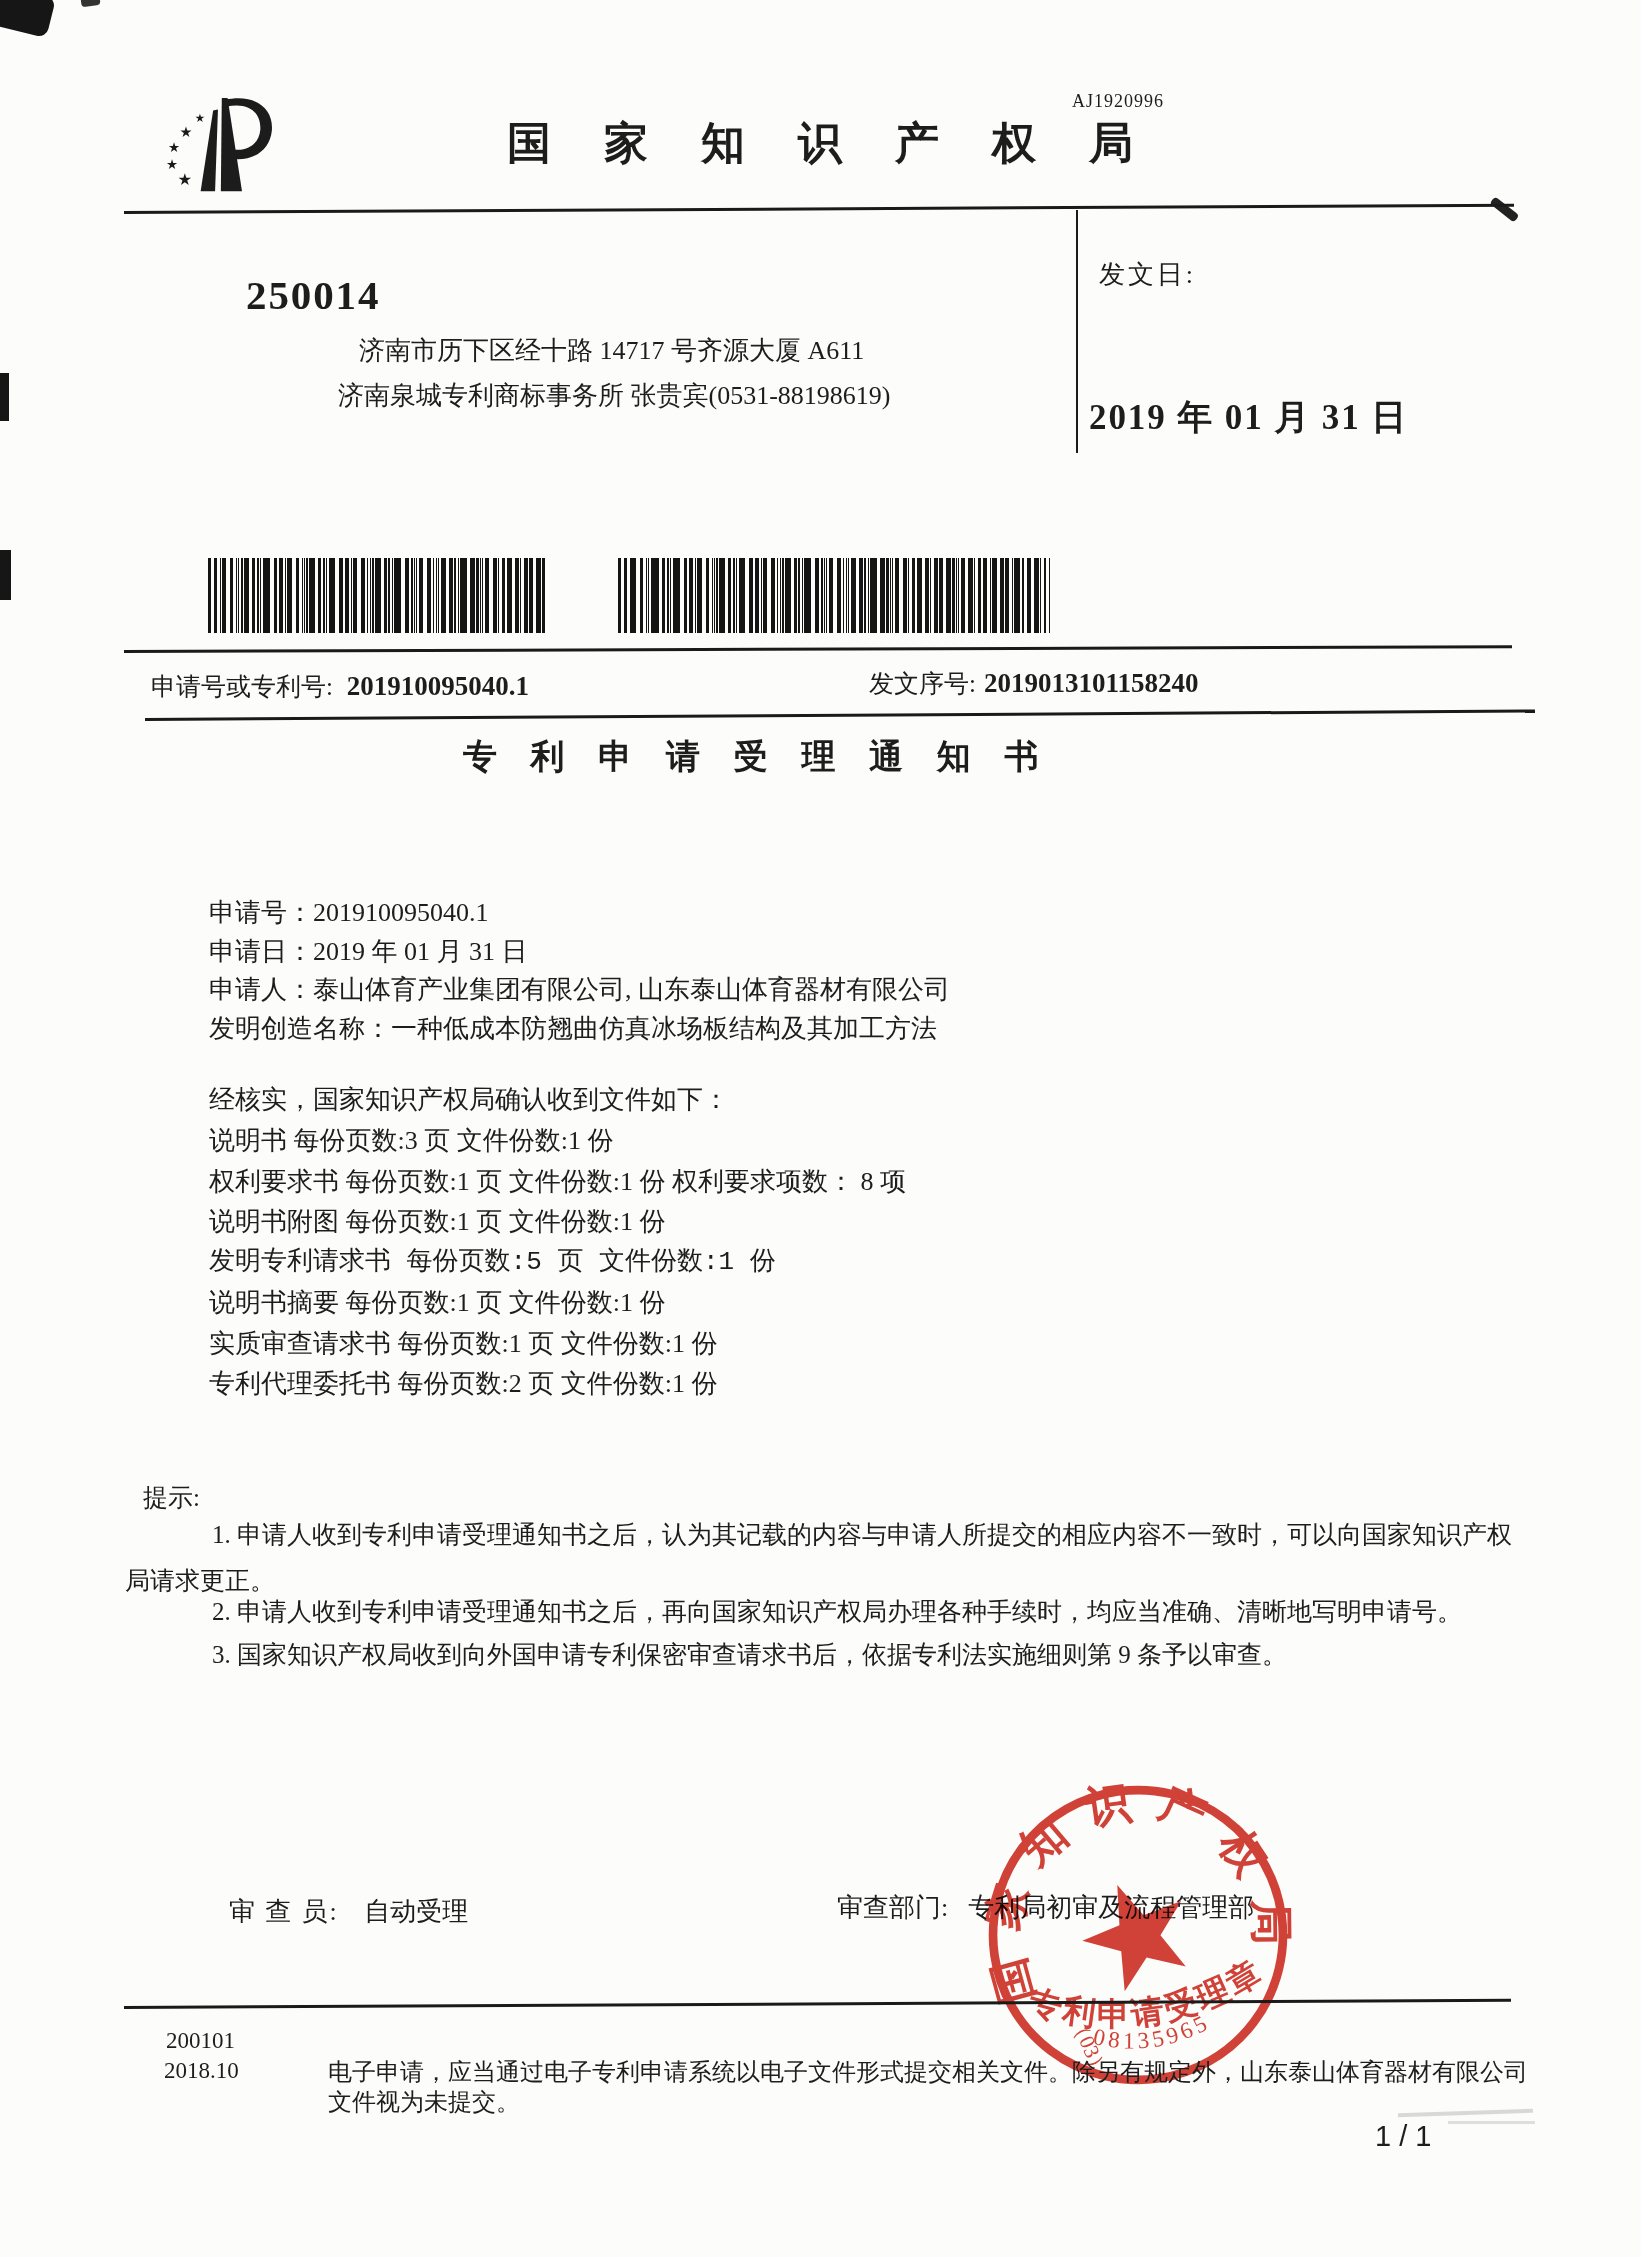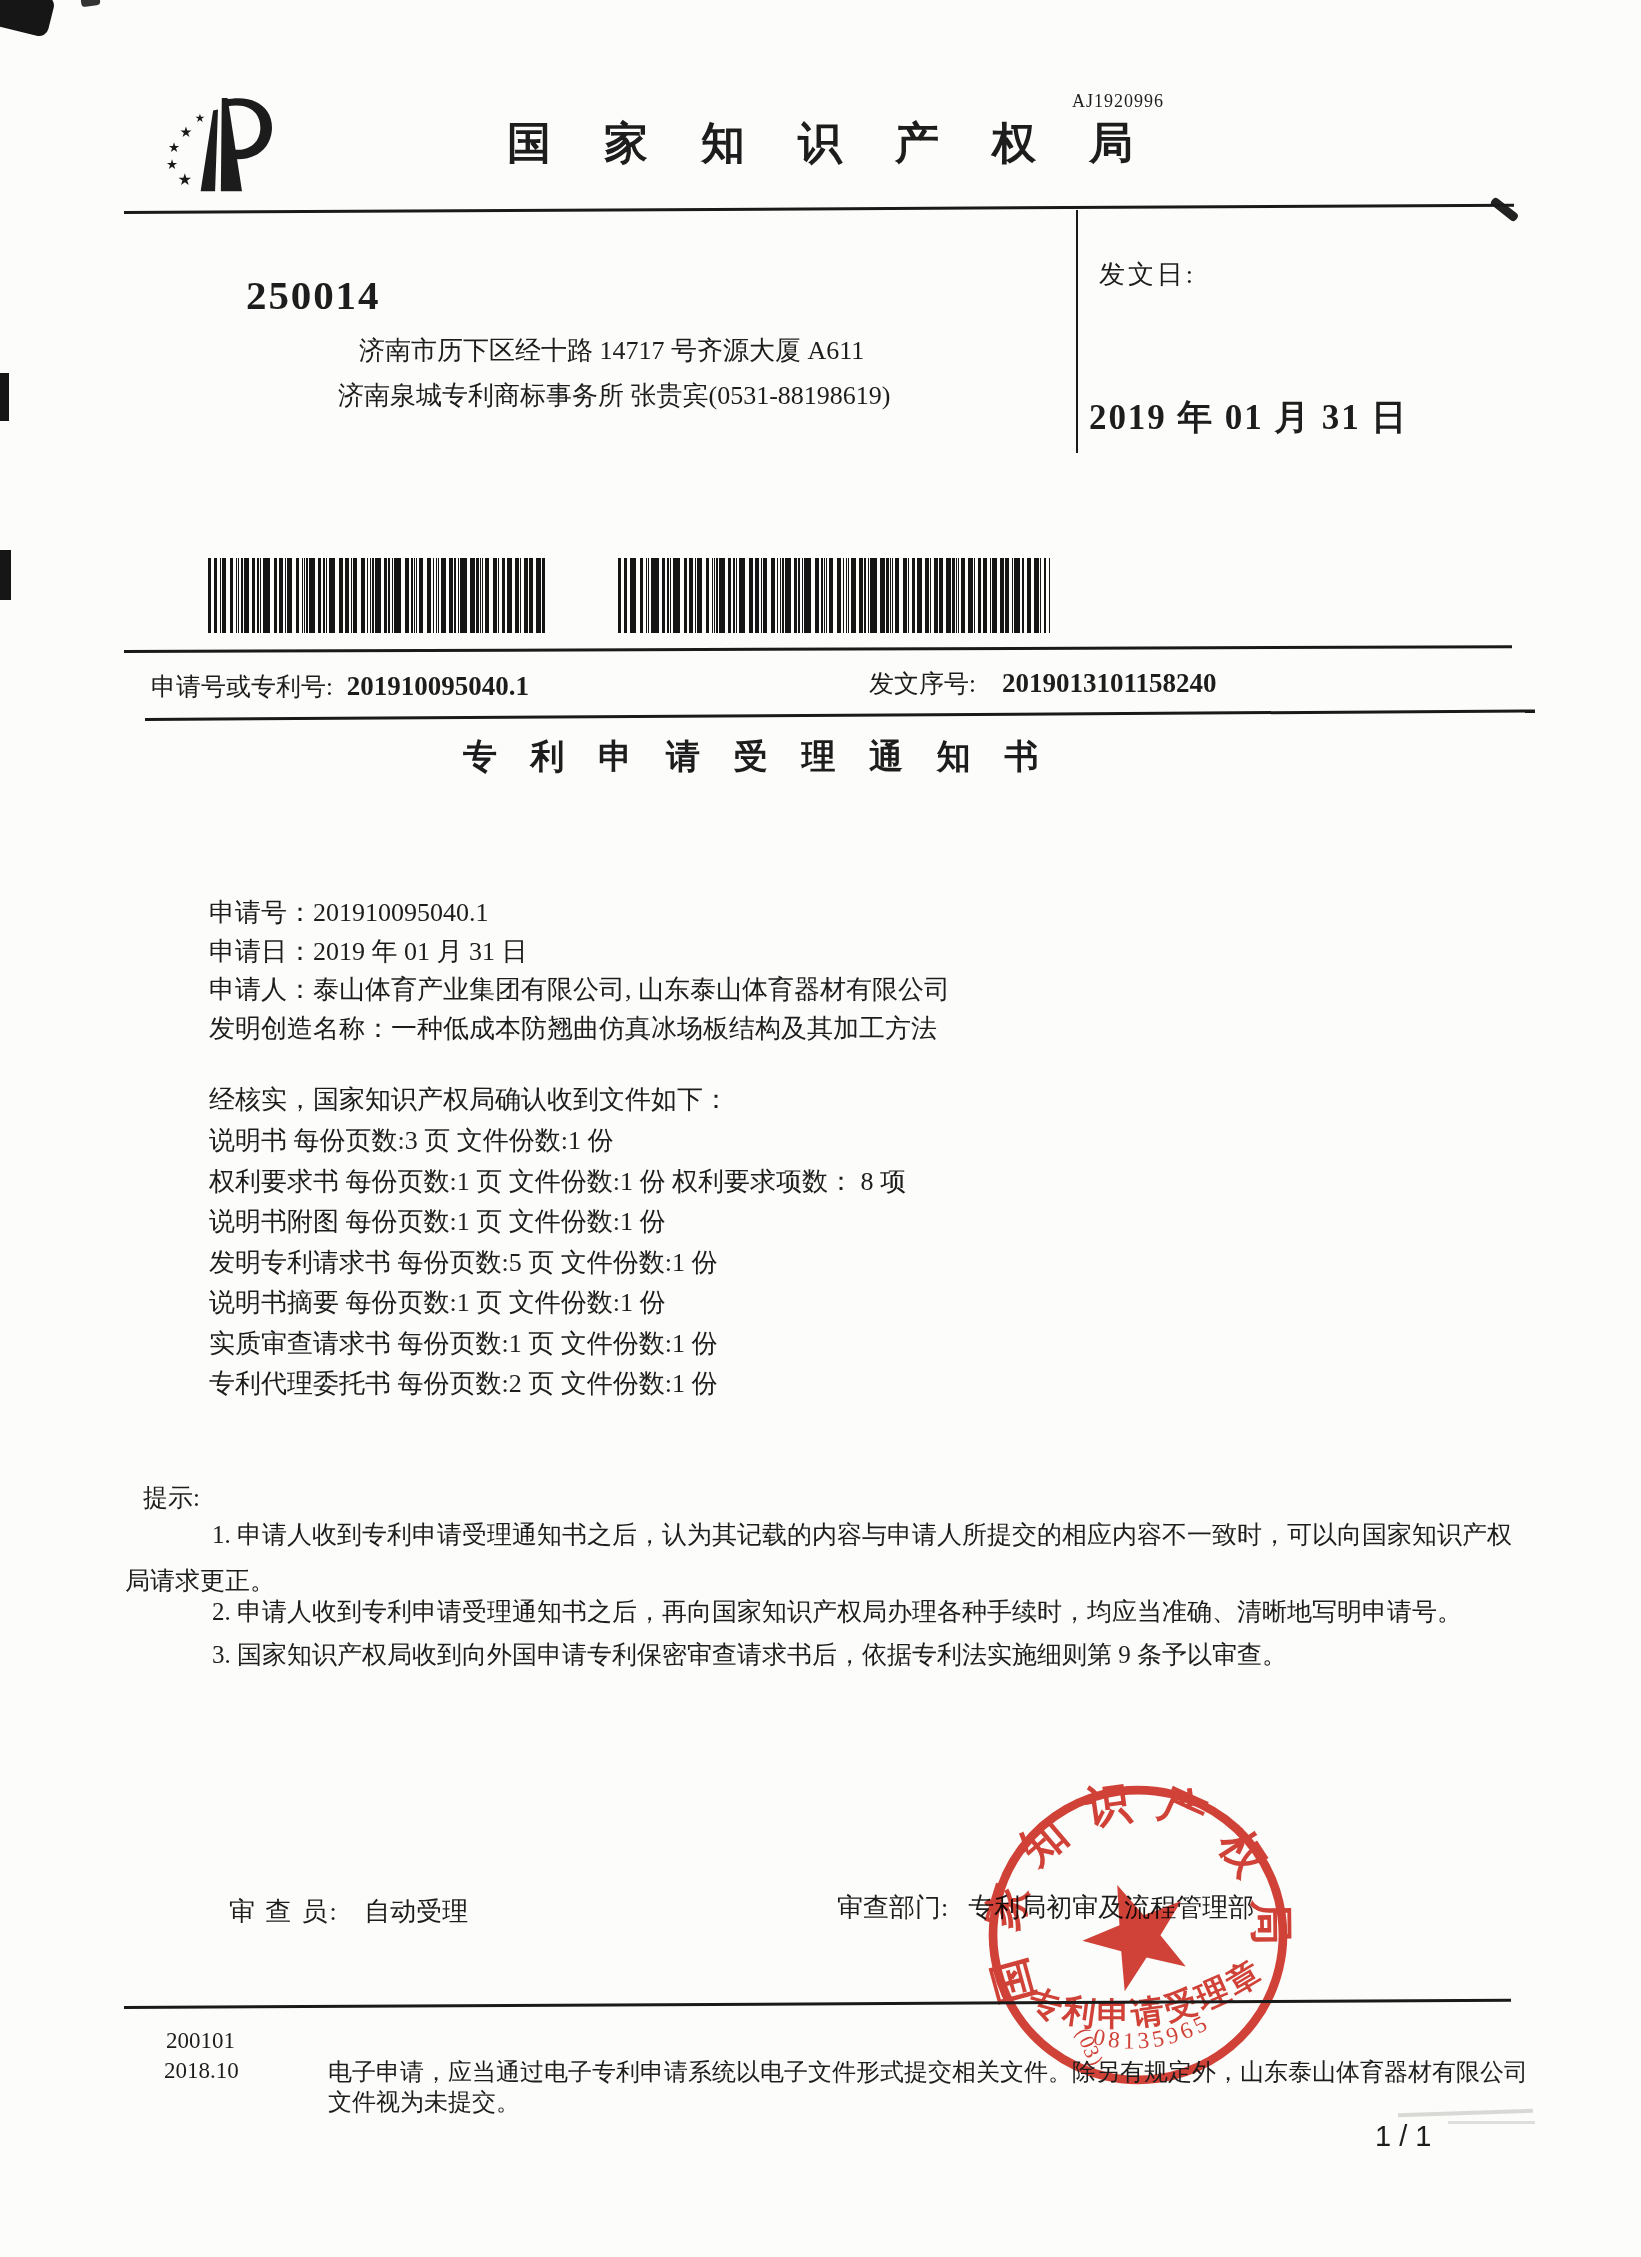--- a/index.html
+++ b/index.html
@@ -63,21 +63,21 @@
   <div class="barcode" style="left:618px;top:558px;width:432px;height:75px;"></div>
 
   <div class="rule" style="left:124px;top:650px;width:1388px;transform:rotate(-0.2deg);"></div>
 
   <div class="abs nowrap" style="left:151px;top:670px;">
     <span class="label">申请号或专利号:</span>
     <span class="bold" style="font-size:27px;margin-left:9.7px;">201910095040.1</span>
   </div>
   <div class="abs nowrap" style="left:869px;top:667px;">
     <span class="label">发文序号:</span>
-    <span class="bold" style="font-size:27px;margin-left:22px;">2019013101158240</span>
+    <span class="bold" style="font-size:27px;margin-left:4px;">2019013101158240</span>
   </div>
 
   <div class="rule" style="left:145px;top:718px;width:1390px;transform:rotate(-0.35deg);"></div>
 
   <div class="abs nowrap" style="left:81px;width:1352px;top:734px;text-align:center;font-size:34px;font-weight:bold;letter-spacing:12.6px;">专 利 申 请 受 理 通 知 书</div>
 
 
   <div class="abs nowrap body-text" style="left:209px;top:892px;">
     <span>申请号：</span><span>201910095040.1</span>
   </div>
@@ -88,21 +88,21 @@
     <span>申请人：</span><span>泰山体育产业集团有限公司, 山东泰山体育器材有限公司</span>
   </div>
   <div class="abs nowrap body-text" style="left:209px;top:1008px;">
     <span>发明创造名称：</span><span>一种低成本防翘曲仿真冰场板结构及其加工方法</span>
   </div>
 
   <div class="abs nowrap body-text" style="left:209px;top:1079px;">经核实，国家知识产权局确认收到文件如下：</div>
   <div class="abs nowrap body-text" style="left:209px;top:1120px;">说明书 每份页数:3 页 文件份数:1 份</div>
   <div class="abs nowrap body-text" style="left:209px;top:1161px;">权利要求书 每份页数:1 页 文件份数:1 份 权利要求项数： 8 项</div>
   <div class="abs nowrap body-text" style="left:209px;top:1201px;">说明书附图 每份页数:1 页 文件份数:1 份</div>
-  <div class="abs nowrap body-text" style="left:209px;top:1242px;">发明专利请求书 每份页数:5 页 文件份数:1 份</div>
+  <div class="abs nowrap body-text" style="left:209px;top:1242px;font-family:Liberation Mono, monospace;">发明专利请求书 每份页数:5 页 文件份数:1 份</div>
   <div class="abs nowrap body-text" style="left:209px;top:1282px;">说明书摘要 每份页数:1 页 文件份数:1 份</div>
   <div class="abs nowrap body-text" style="left:209px;top:1323px;">实质审查请求书 每份页数:1 页 文件份数:1 份</div>
   <div class="abs nowrap body-text" style="left:209px;top:1363px;">专利代理委托书 每份页数:2 页 文件份数:1 份</div>
 
   <div class="abs nowrap" style="left:143px;top:1481px;font-size:25px;">提示:</div>
   <div class="abs" style="left:125px;top:1512px;width:1402px;font-size:25px;line-height:46px;text-indent:87px;">1. 申请人收到专利申请受理通知书之后，认为其记载的内容与申请人所提交的相应内容不一致时，可以向国家知识产权局请求更正。</div>
   <div class="abs nowrap" style="left:125px;top:1595px;width:1402px;font-size:25px;text-indent:87px;">2. 申请人收到专利申请受理通知书之后，再向国家知识产权局办理各种手续时，均应当准确、清晰地写明申请号。</div>
   <div class="abs nowrap" style="left:125px;top:1638px;width:1402px;font-size:25px;text-indent:87px;">3. 国家知识产权局收到向外国申请专利保密审查请求书后，依据专利法实施细则第 9 条予以审查。</div>
 
   <div class="abs nowrap" style="left:229px;top:1894px;font-size:26px;">

